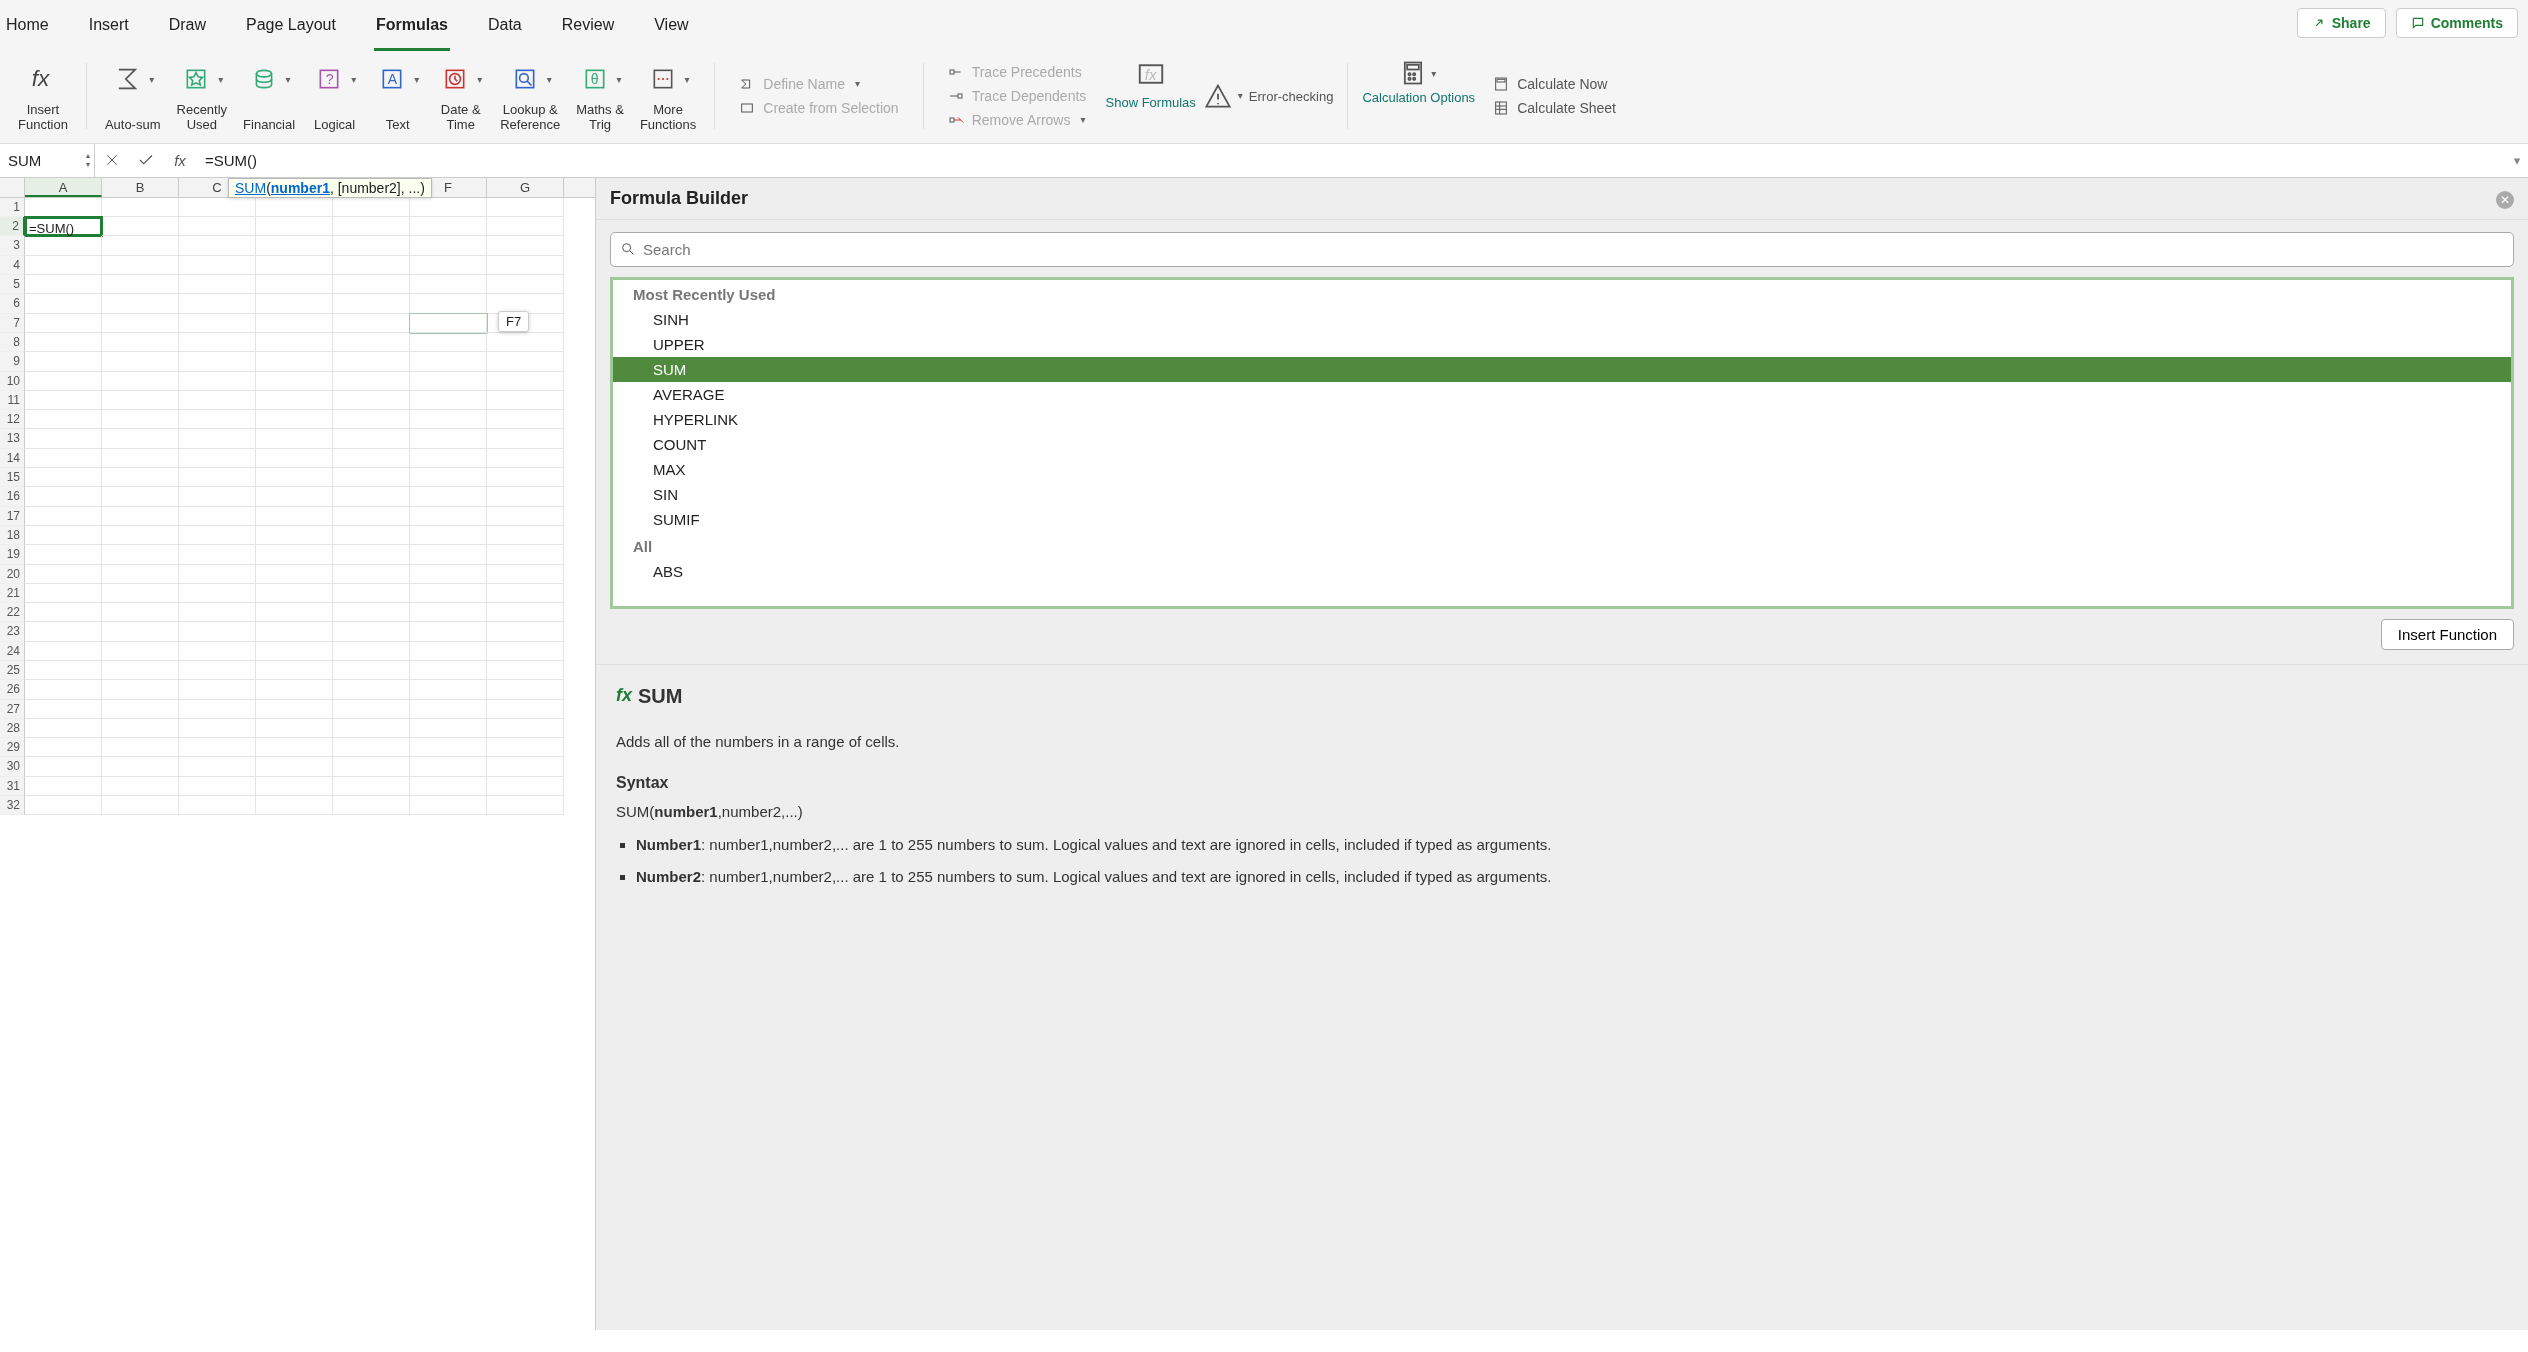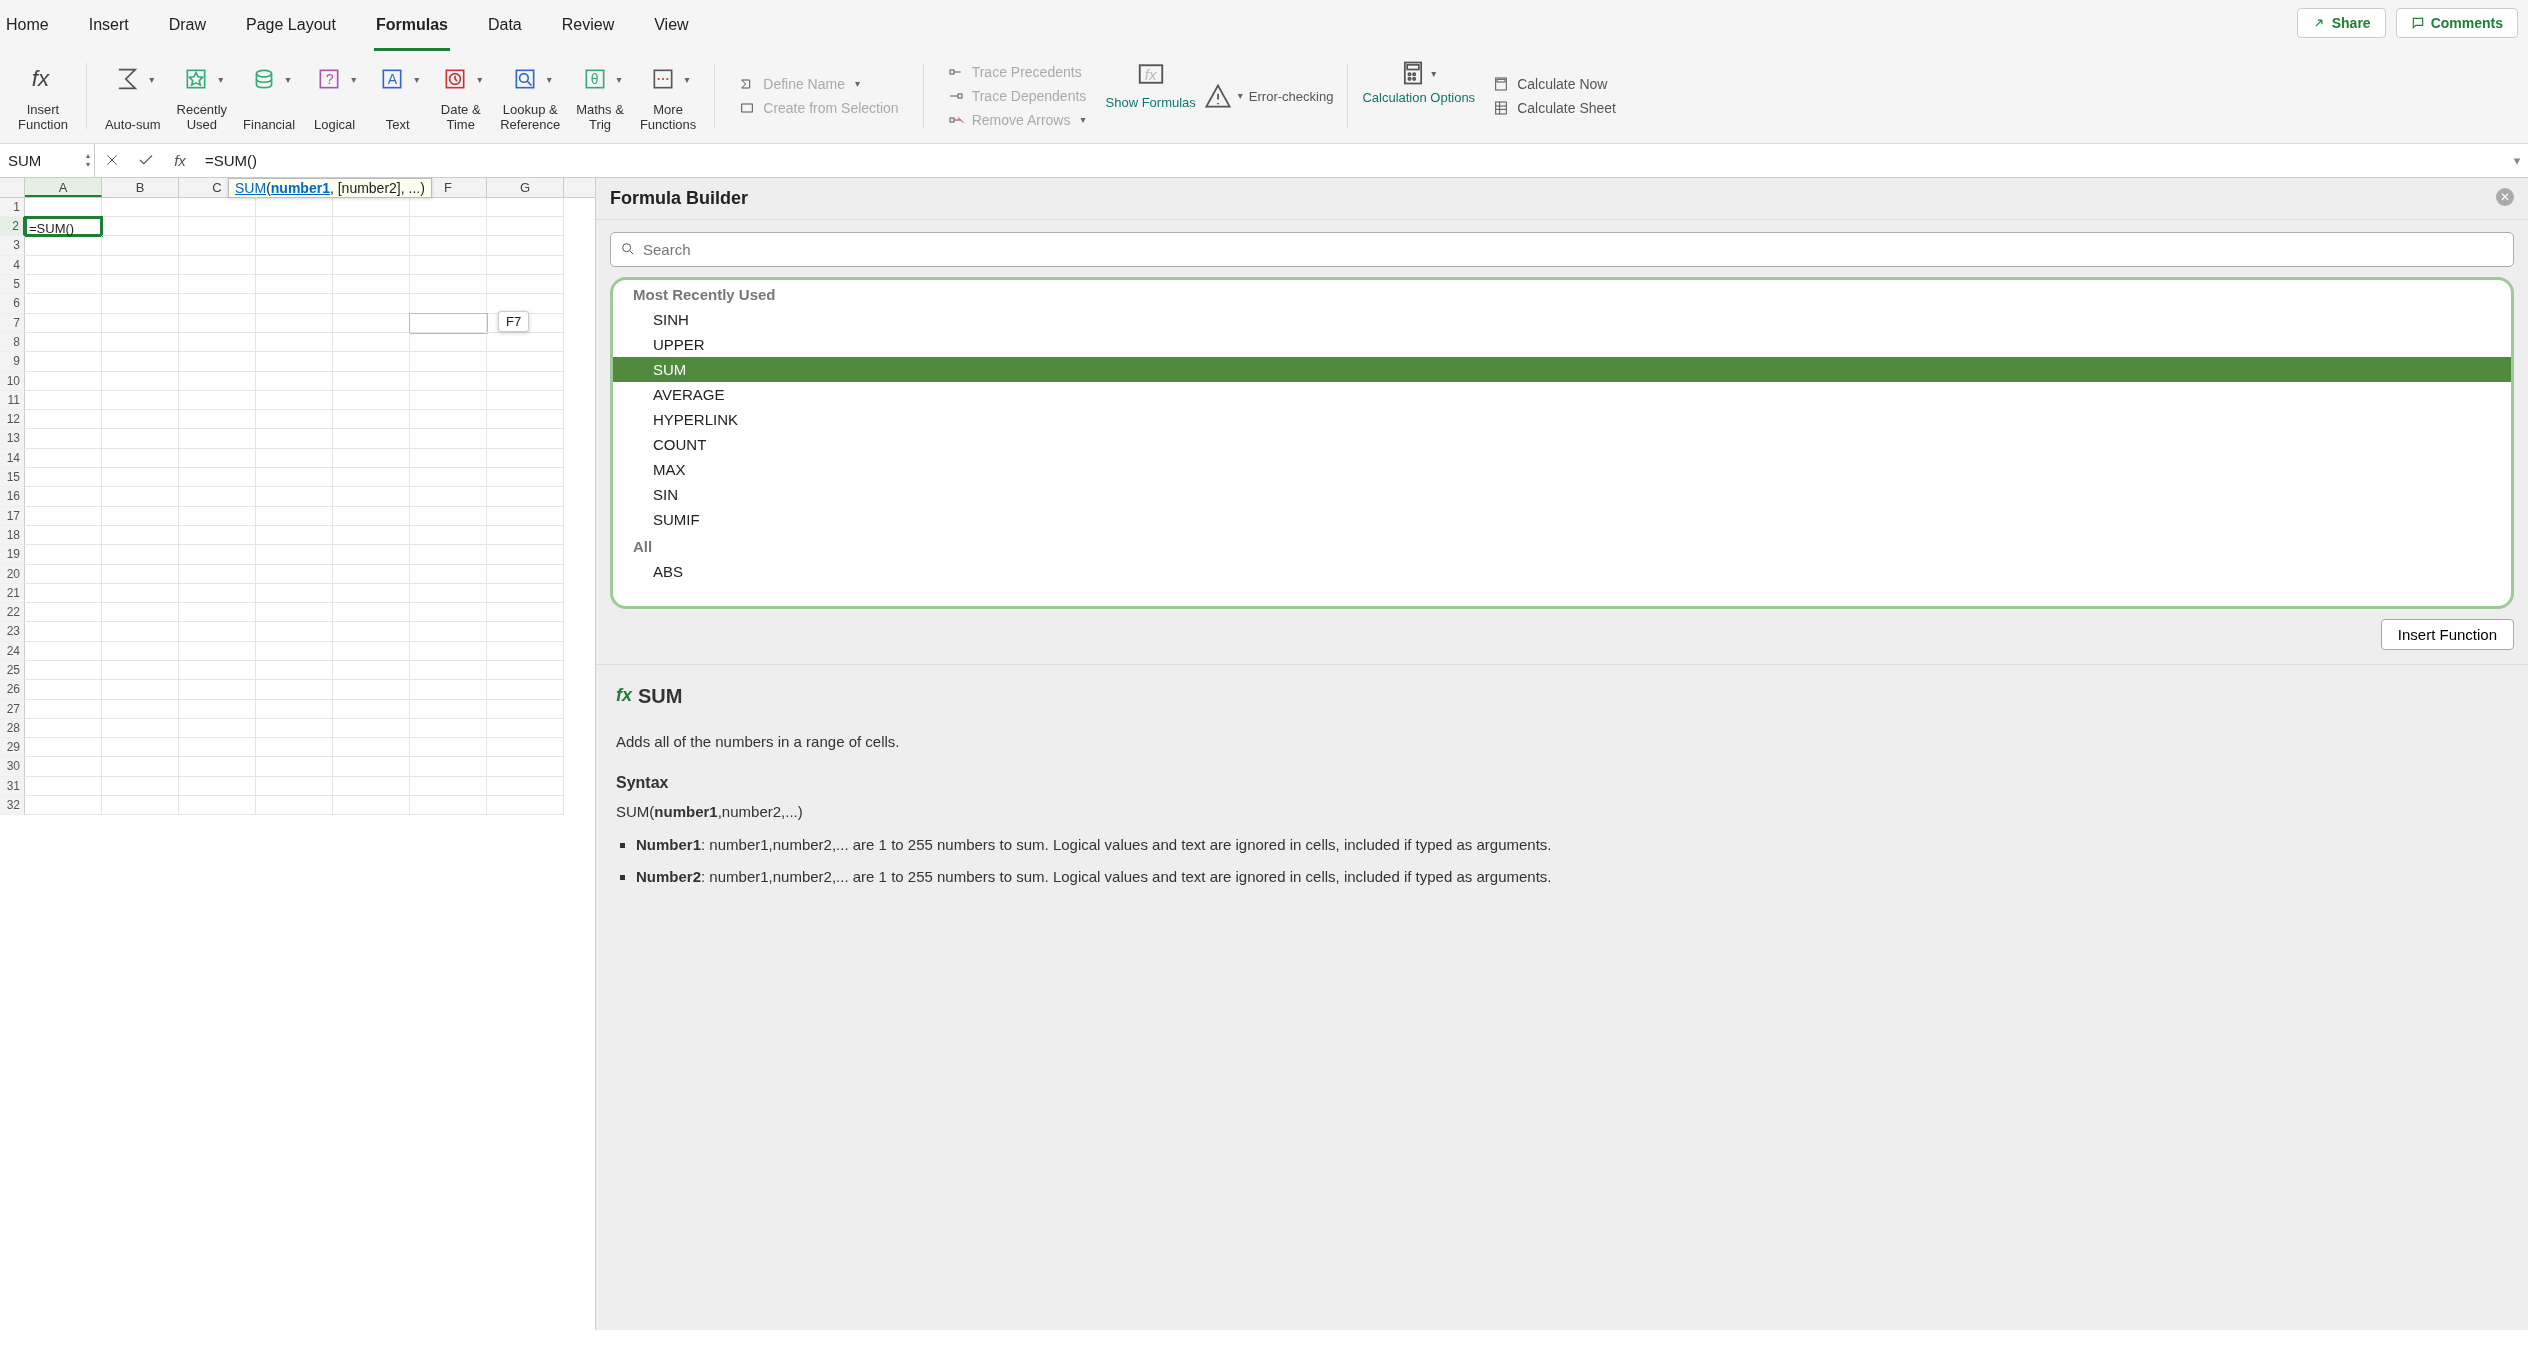--- a/index.html
+++ b/index.html
@@ -51,27 +51,27 @@
 .cell { width: 77px; border-right: 1px solid #e5e5e5; border-bottom: 1px solid #e5e5e5; font-size: 13px; padding-left: 2px; line-height: 19px; }
 .cell.editing { border: 2px solid #1e7e34; outline: 1px solid #1e7e34; background: #fff; }
 .cell.sel { outline: 1.5px solid #a9c5a9; background: #fff; }
 .tooltip-fn { position: absolute; top: 0px; left: 228px; background: #fafff0; border: 1px solid #bbb; padding: 1px 6px; font-size: 14px; box-shadow: 0 1px 3px rgba(0,0,0,0.15); z-index: 5; }
 .tooltip-fn .link { color: #0066cc; text-decoration: underline; }
 .tooltip-fn .bold { font-weight: 700; }
 .hint-pop { position: absolute; top: 133px; left: 498px; background: #fff; border: 1px solid #ccc; border-radius: 3px; padding: 2px 7px; font-size: 13px; box-shadow: 0 1px 4px rgba(0,0,0,0.2); }
 
 
 .panel { flex: 1; background: #eee; display: flex; flex-direction: column; border-left: 1px solid #ccc; }
-.panel-head { display: flex; align-items: flex-start; justify-content: space-between; padding: 10px 14px; border-bottom: 1px solid #ddd; }
+.panel-head { display: flex; align-items: flex-end; justify-content: space-between; padding: 10px 14px; border-bottom: 1px solid #ddd; }
 .panel-head .title { font-size: 18px; font-weight: 600; }
 .panel-head .close { width: 18px; height: 18px; border-radius: 50%; background: #aaa; color: #fff; display: flex; align-items: center; justify-content: center; font-size: 12px; }
 .search { margin: 12px 14px 10px; position: relative; }
 .search input { width: 100%; padding: 8px 10px 8px 32px; border: 1px solid #aaa; border-radius: 5px; font-size: 15px; background: #fff; }
 .search .mag { position: absolute; left: 10px; top: 9px; color: #888; }
-.listbox { margin: 0 14px; border: 3px solid #a0c99a; border-radius: 16px; background: #fff; height: 332px; overflow-y: auto; position: relative; }
+.listbox { margin: 0 14px; border: 3px solid #a0c99a; border-radius: 0; background: #fff; height: 332px; overflow-y: auto; position: relative; }
 .listbox::-webkit-scrollbar { width: 14px; }
 .listbox::-webkit-scrollbar-thumb { background: #bbb; border-radius: 7px; border: 3px solid #fff; }
 .cat { font-weight: 700; color: #777; padding: 6px 20px 4px; font-size: 15px; }
 .fnitem { padding: 4px 20px 4px 40px; font-size: 15px; cursor: pointer; }
 .fnitem.sel { background: #4f8a3d; color: #fff; }
 .insert-row { display: flex; justify-content: flex-end; padding: 10px 14px 14px; border-bottom: 1px solid #ddd; }
 .insert-btn { background: #fff; border: 1px solid #aaa; border-radius: 4px; padding: 6px 16px; font-size: 15px; }
 .details { padding: 16px 20px; font-size: 15px; line-height: 1.5; color: #333; overflow: auto; }
 .details .fn-title { font-size: 20px; font-weight: 700; display: flex; align-items: center; gap: 6px; margin-bottom: 6px; }
 .details .fxi { color: #1e7e34; font-style: italic; font-size: 18px; }

